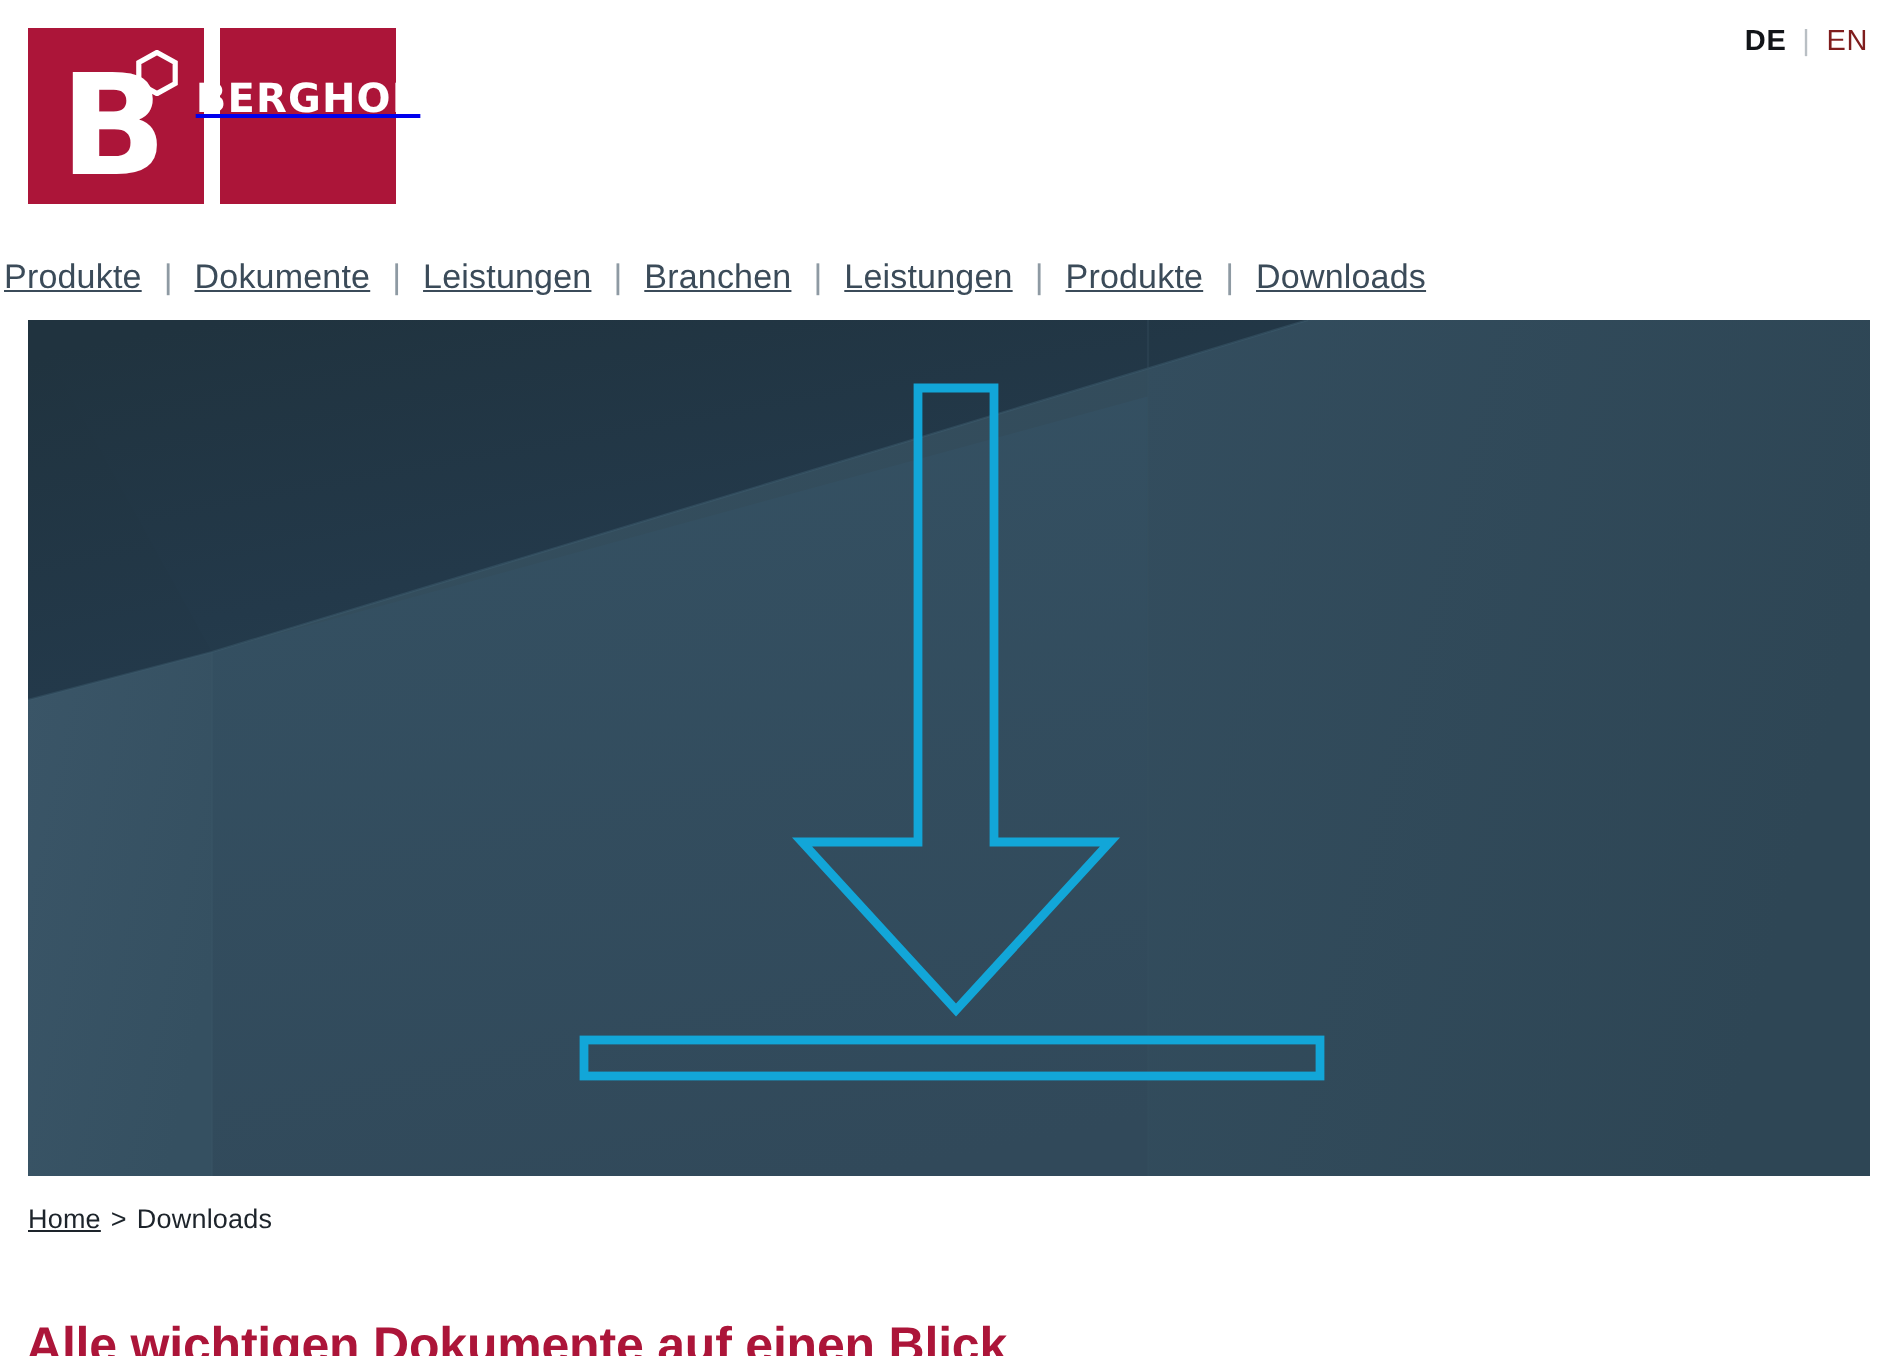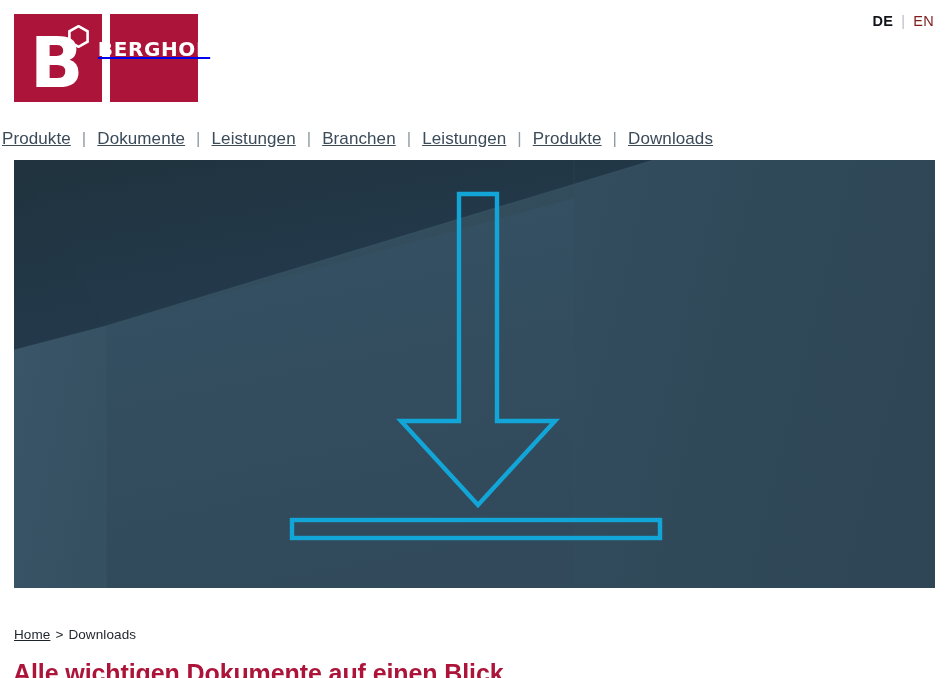--- a/index.html
+++ b/index.html
@@ -154,21 +154,21 @@
     position: absolute;
     left: 14px;
     top: 602px;
     font-size: 13.5px;
     color: #1d242b;
     letter-spacing: 0.1px;
     display: flex;
     align-items: baseline;
     gap: 5px;
   }
-  .crumb-link { color: #1d242b; margin-top: 25px; }
+  .crumb-link { color: #1d242b; }
   .crumb-arrow { color: #1d242b; }
   .crumb-current { color: #1d242b; }
 
   .page-title {
     position: absolute;
     left: 13px;
     top: 643px;
     font-size: 25px;
     font-weight: 700;
     color: #ac1539;

